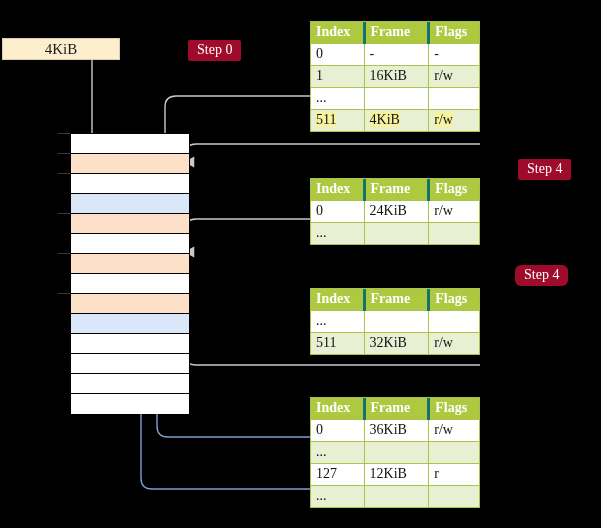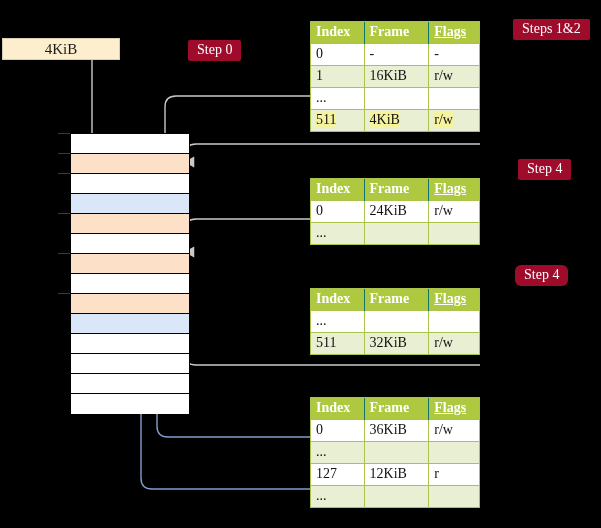--- a/index.html
+++ b/index.html
@@ -79,26 +79,26 @@
     color:#111111;
     box-sizing:border-box;
   }
   .ptable table{border-collapse:collapse;width:100%;}
   .ptable th{
     background:#aec940;
     color:#ffffff;
     font-weight:bold;
     text-align:left;
     padding:2px 5px 3px 5px;
-    border-right:1px solid #0f766e;
+    border-right:3px solid #0f766e;
     font-size:14px;
     height:19px;
     box-sizing:border-box;
   }
-  .ptable th:last-child{border-right:none;text-decoration:underline;}
+  .ptable th:last-child{border-right:none;}
   .ptable td{
     padding:2px 5px 3px 5px;
     border-right:1px solid #aac34a;
     border-top:1px solid #aac34a;
     height:19px;
     box-sizing:border-box;
     white-space:nowrap;
   }
   .ptable td:last-child{border-right:none;}
   .ptable tr.alt td{background:#e8efd2;}
@@ -149,21 +149,20 @@
 
       <path d="M 480,489 L 152,489 Q 141,489 141,478 L 141,208" marker-end="url(#ah-blue-up)"></path>
     </g>
   </svg>
 
   <div class="vpage">
     <span>4KiB</span>
   </div>
 
   <div class="pill pill-step0">Step 0</div>
-  <div class="pill pill-steps12">Steps 1&amp;2</div>
   <div class="pill pill-step3">Step 4</div>
   <div class="pill pill-step4">Step 4</div>
 
   <div class="tick" style="top:133px;"></div>
   <div class="tick" style="top:153px;"></div>
   <div class="tick" style="top:173px;"></div>
   <div class="tick" style="top:213px;"></div>
   <div class="tick" style="top:253px;"></div>
   <div class="tick" style="top:293px;"></div>
 

